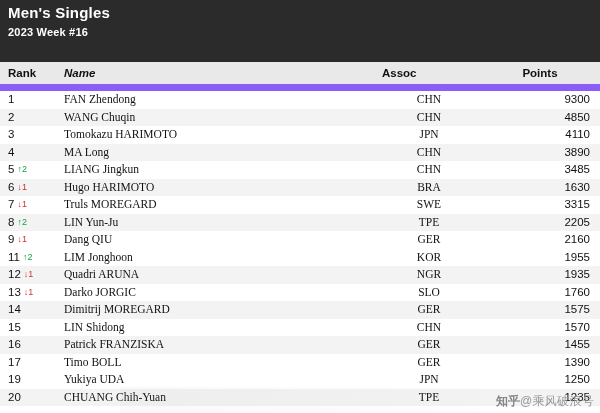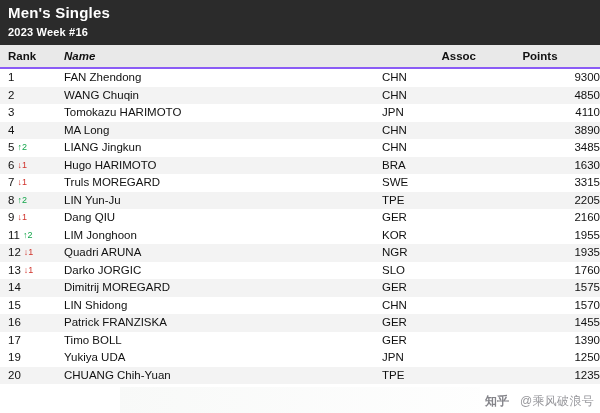--- a/index.html
+++ b/index.html
@@ -8,21 +8,21 @@
     width: 600px;
     height: 413px;
     background: #ffffff;
     font-family: "Liberation Sans", sans-serif;
     overflow: hidden;
     position: relative;
   }
   .header {
     background: #2b2b2b;
     color: #ffffff;
-    height: 45px;
+    height: 62px;
     padding: 3px 8px 0 8px;
   }
   .header .line1 {
     font-size: 15px;
     font-weight: bold;
     line-height: 20px;
     letter-spacing: 0.2px;
   }
   .header .line2 {
     font-size: 11px;
@@ -35,40 +35,40 @@
     border-collapse: collapse;
     table-layout: fixed;
   }
   thead th {
     background: #e9e9e9;
     color: #111111;
     font-size: 11.5px;
     font-weight: bold;
     text-align: left;
     padding: 5px 0 5px 0;
-    border-bottom: 2px solid #8b5cf6;
+    border-bottom: 7px solid #8b5cf6;
   }
   th.c-rank   { width: 52px; padding-left: 8px; }
   th.c-name   { width: 330px; padding-left: 12px; font-style: italic; }
-  th.c-assoc  { width: 108px; text-align: right; padding-right: 14px; }
+  th.c-assoc  { width: 108px; padding-right: 14px; }
   th.c-points { width: 110px; text-align: center; padding-right: 10px; }
 
   tbody td {
     font-size: 11.5px;
     color: #111111;
     padding: 2px 0 2px 0;
     height: 17.5px;
     line-height: 13.5px;
     white-space: nowrap;
     overflow: hidden;
   }
   td.rank   { padding-left: 8px; }
-  td.name   { padding-left: 12px; }
-  td.assoc  { text-align: left; padding-right: 14px; }
-  td.points { text-align: right; }
+  td.name   { padding-left: 12px; font-family: Liberation Serif, serif; }
+  td.assoc  { text-align: center; padding-right: 14px; font-family: Liberation Serif, serif; }
+  td.points { text-align: right; padding-right: 10px; }
   tbody tr.alt td { background: #f3f3f3; }
   tbody tr td { background: #ffffff; }
   tbody tr.alt td { background: #f3f3f3; }
 
   .move {
     font-size: 9px;
     margin-left: 3px;
     vertical-align: 1px;
   }
   .move.up { color: #13a54a; }
@@ -76,21 +76,21 @@
 
   .watermark {
     position: absolute;
     right: 6px;
     bottom: 3px;
     font-size: 12px;
     color: #8e8e93;
     opacity: 0.92;
     display: flex;
     align-items: center;
-    gap: 11px;
+    gap: 0;
     pointer-events: none;
   }
   .watermark .zh {
     font-weight: bold;
     color: #7a7a80;
   }
   .watermark .at { letter-spacing: 0.3px; }
 
   .ghost {
     position: absolute;

